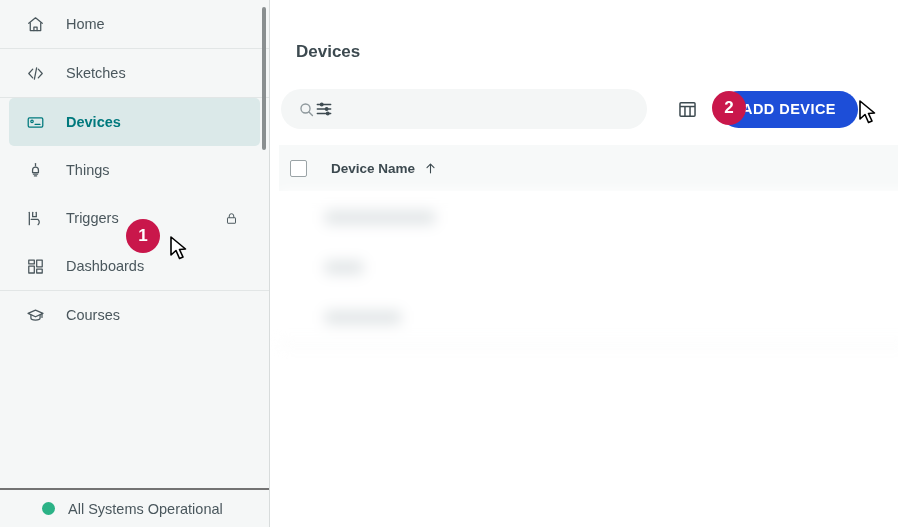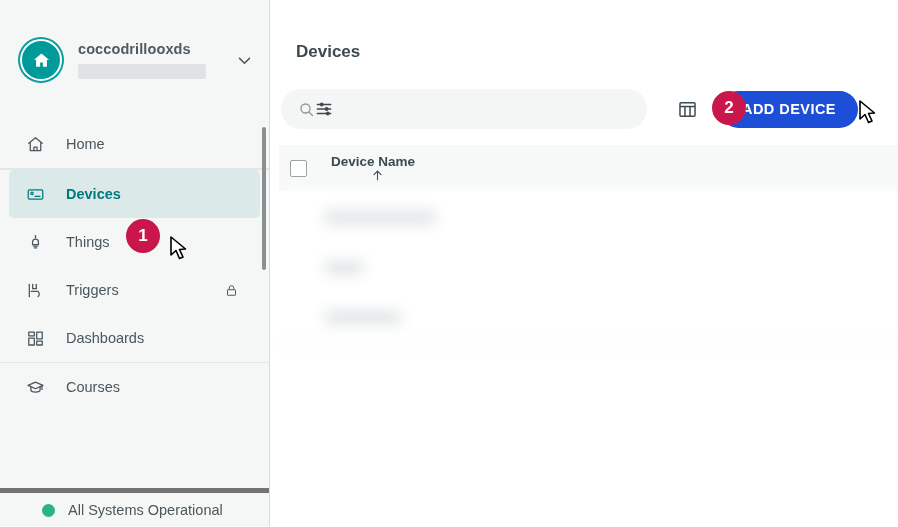--- a/index.html
+++ b/index.html
@@ -118,21 +118,21 @@
     position: absolute;
     top: 0; left: 0;
     width: 4px; height: 143px;
     background: #8a8f90;
     border-radius: 2px;
   }
 
   .status-bar {
     flex: 0 0 auto;
     height: 39px;
-    border-top: 5px solid #737373;
+    border-top: 2px solid #737373;
     display: flex;
     align-items: center;
     padding-left: 42px;
   }
   .status-dot {
     width: 13px; height: 13px;
     border-radius: 50%;
     background: #2bb286;
     flex: 0 0 auto;
   }
@@ -239,21 +239,21 @@
     flex: 0 0 auto;
   }
   .hd-cell {
     font-size: 13.5px;
     font-weight: bold;
     color: #3d4a50;
     white-space: nowrap;
     display: flex;
     align-items: center;
   }
-  .hd-name { margin-left: 24px; flex-direction: column; }
+  .hd-name { margin-left: 24px; }
   .sort-arrow { margin-left: 9px; display:flex; }
   .sort-arrow svg { display:block; }
 
   .table-body {
     position: relative;
     height: 154px;
     background: #ffffff;
     border-bottom: 1px solid #e2e6e6;
     filter: blur(7px);
   }
@@ -290,54 +290,46 @@
   }
   .cursor svg { display: block; }
 </style>
 </head>
 <body>
 
 <div class="app">
 
   <aside class="sidebar">
 
-    <div class="account">
-      <div class="avatar">
-        <span>
-          <svg viewBox="0 0 24 24" fill="#ffffff">
-              <path d="M12 3 2.5 11h2.7v9h5.1v-5.6h3.4V20h5.1v-9h2.7z"></path>
-            </svg>
-        </span>
-      </div>
-      <div class="account-text">
-        <div class="account-name">coccodrillooxds</div>
-        <div class="account-redacted"></div>
-      </div>
-      <span class="chev">
-        <svg viewBox="0 0 24 24" fill="none" stroke="#4a575d" stroke-width="2.1" stroke-linecap="round" stroke-linejoin="round">
-            <polyline points="5,9 12,16 19,9"></polyline>
-          </svg>
-      </span>
-    </div>
 
     <nav class="nav">
       <div class="nav-inner">
 
         <div class="nav-item">
           <span class="ic">
             <svg width="19" height="19" viewBox="0 0 24 24" fill="none" stroke="#4a575d" stroke-width="1.6" stroke-linecap="round" stroke-linejoin="round">
                 <path d="M3.5 10.5 12 3.6l8.5 6.9"></path>
                 <path d="M5.4 10v9.6h13.2V10"></path>
                 <path d="M10 19.6v-4.4h4v4.4"></path>
               </svg>
           </span>
           <span class="lbl">Home</span>
         </div>
         <div class="nav-divider"></div>
 
+        <div class="nav-item">
+          <span class="ic">
+            <svg width="19" height="19" viewBox="0 0 24 24" fill="none" stroke="#4a575d" stroke-width="1.6" stroke-linecap="round" stroke-linejoin="round">
+                <polyline points="8.5,6.5 3.5,12 8.5,17.5"></polyline>
+                <polyline points="15.5,6.5 20.5,12 15.5,17.5"></polyline>
+                <line x1="13.4" y1="5" x2="10.6" y2="19"></line>
+              </svg>
+          </span>
+          <span class="lbl">Sketches</span>
+        </div>
         <div class="nav-divider"></div>
 
         <div class="nav-item active">
           <span class="ic">
             <svg width="19" height="19" viewBox="0 0 24 24" fill="none" stroke="#00797d" stroke-width="1.6" stroke-linecap="round" stroke-linejoin="round">
                 <rect x="2.8" y="6.2" width="18.4" height="11.6" rx="1.6"></rect>
                 <circle cx="7.6" cy="10.6" r="1.5"></circle>
                 <line x1="11.5" y1="14.4" x2="17.6" y2="14.4"></line>
               </svg>
           </span>

